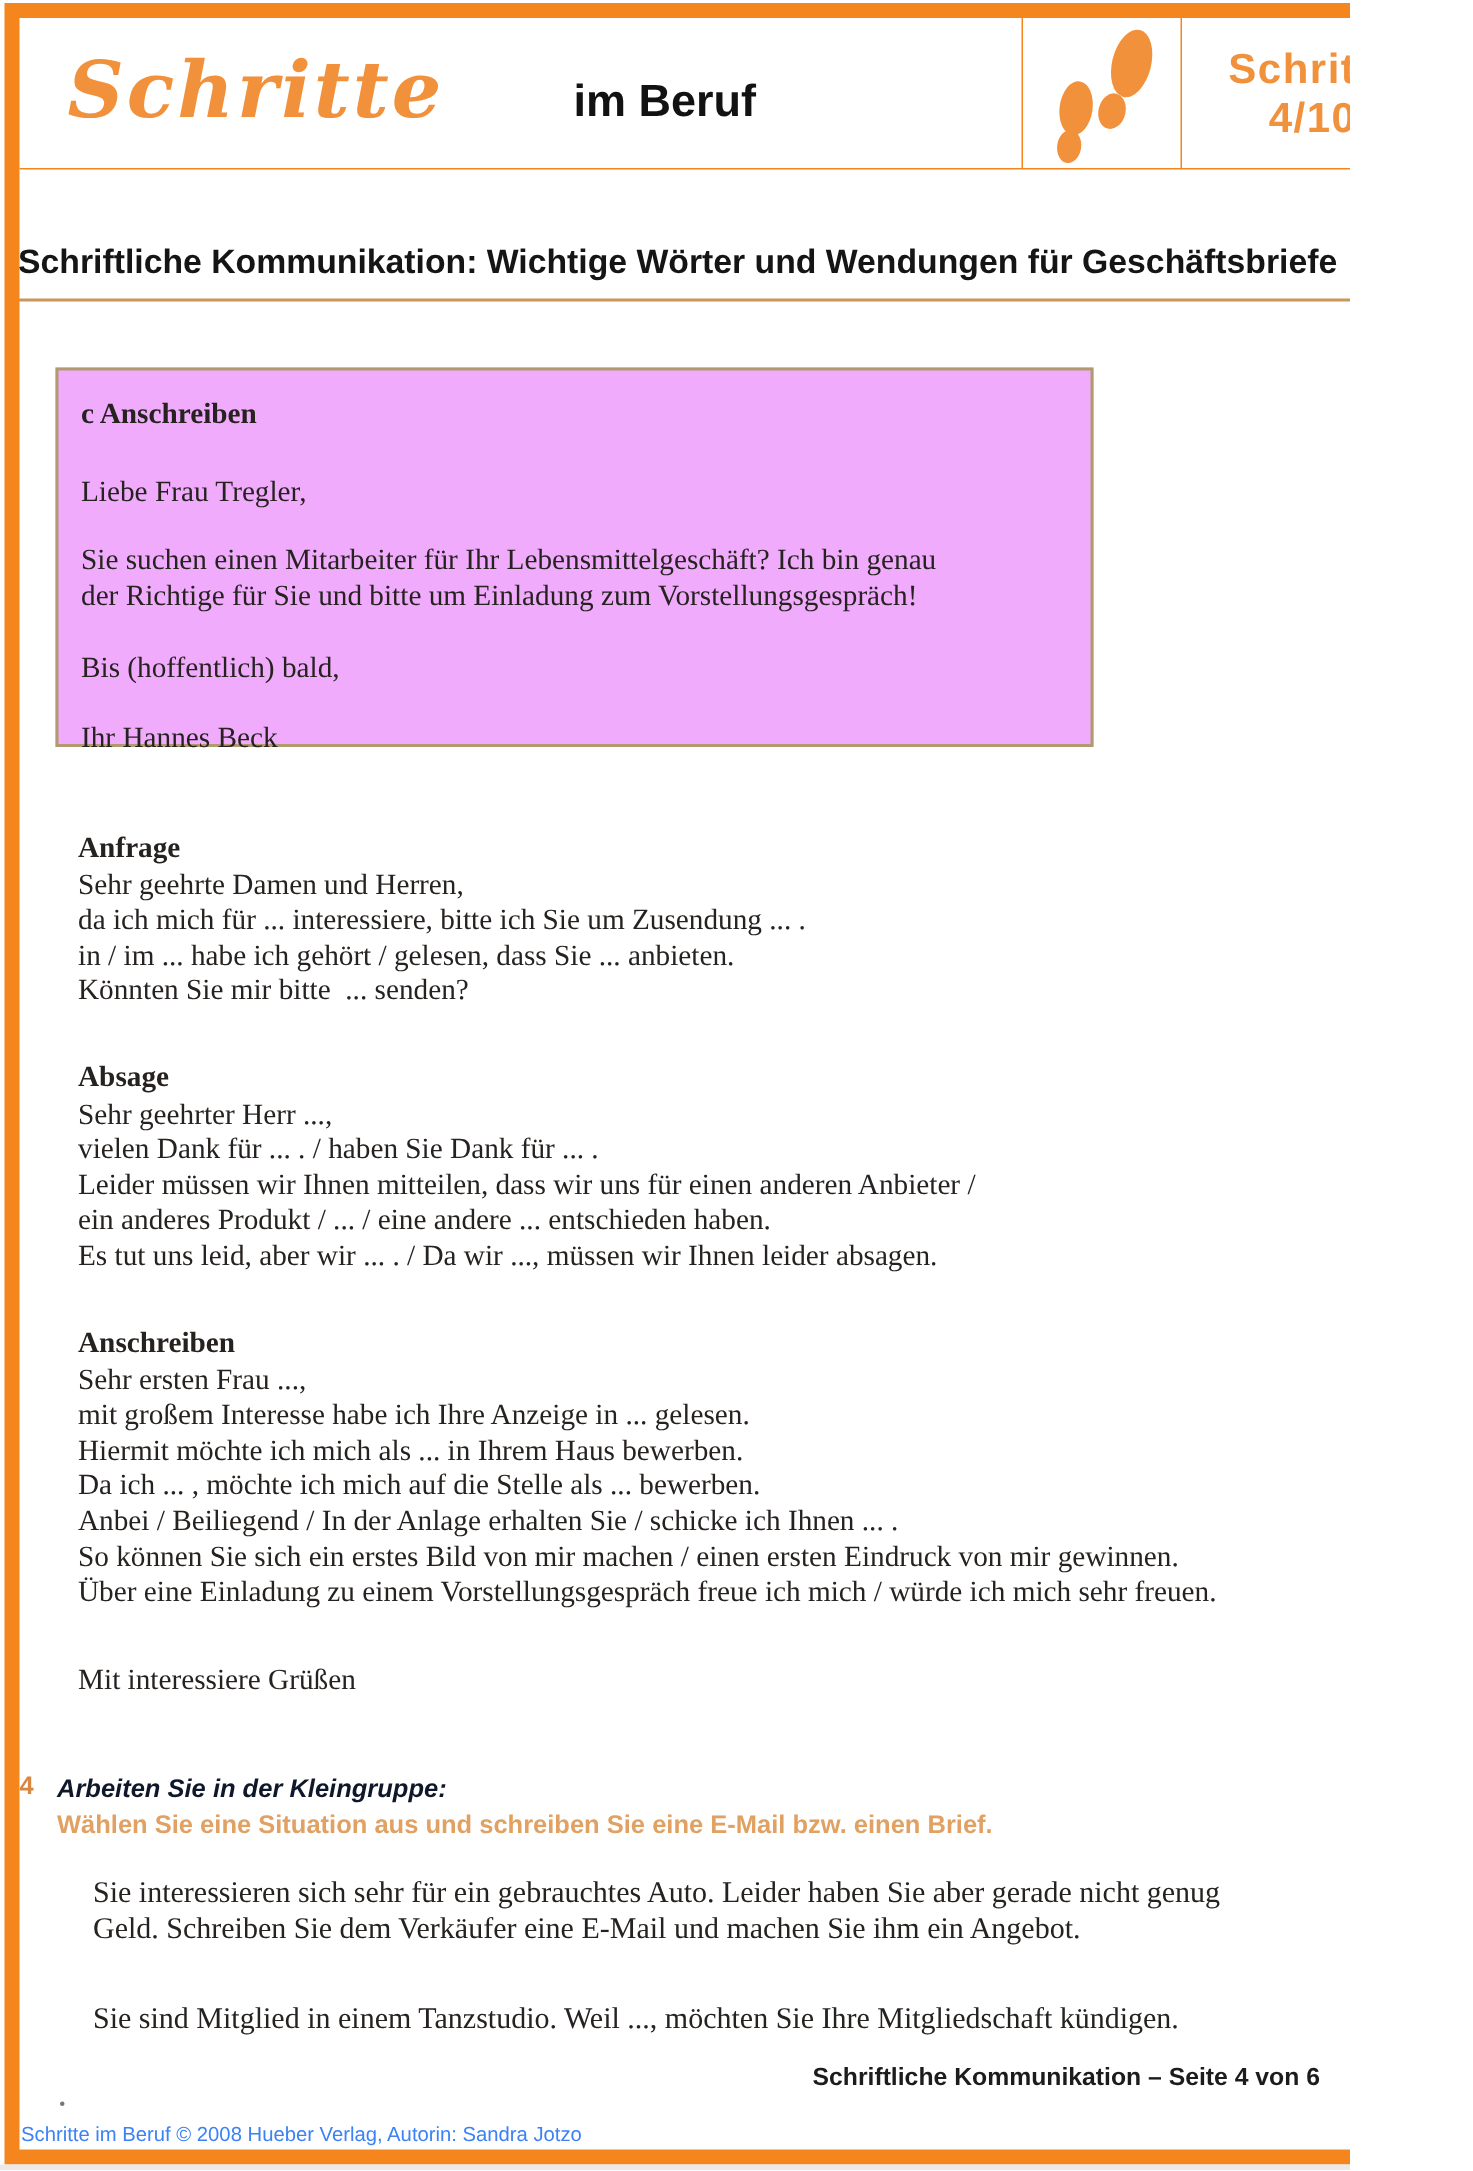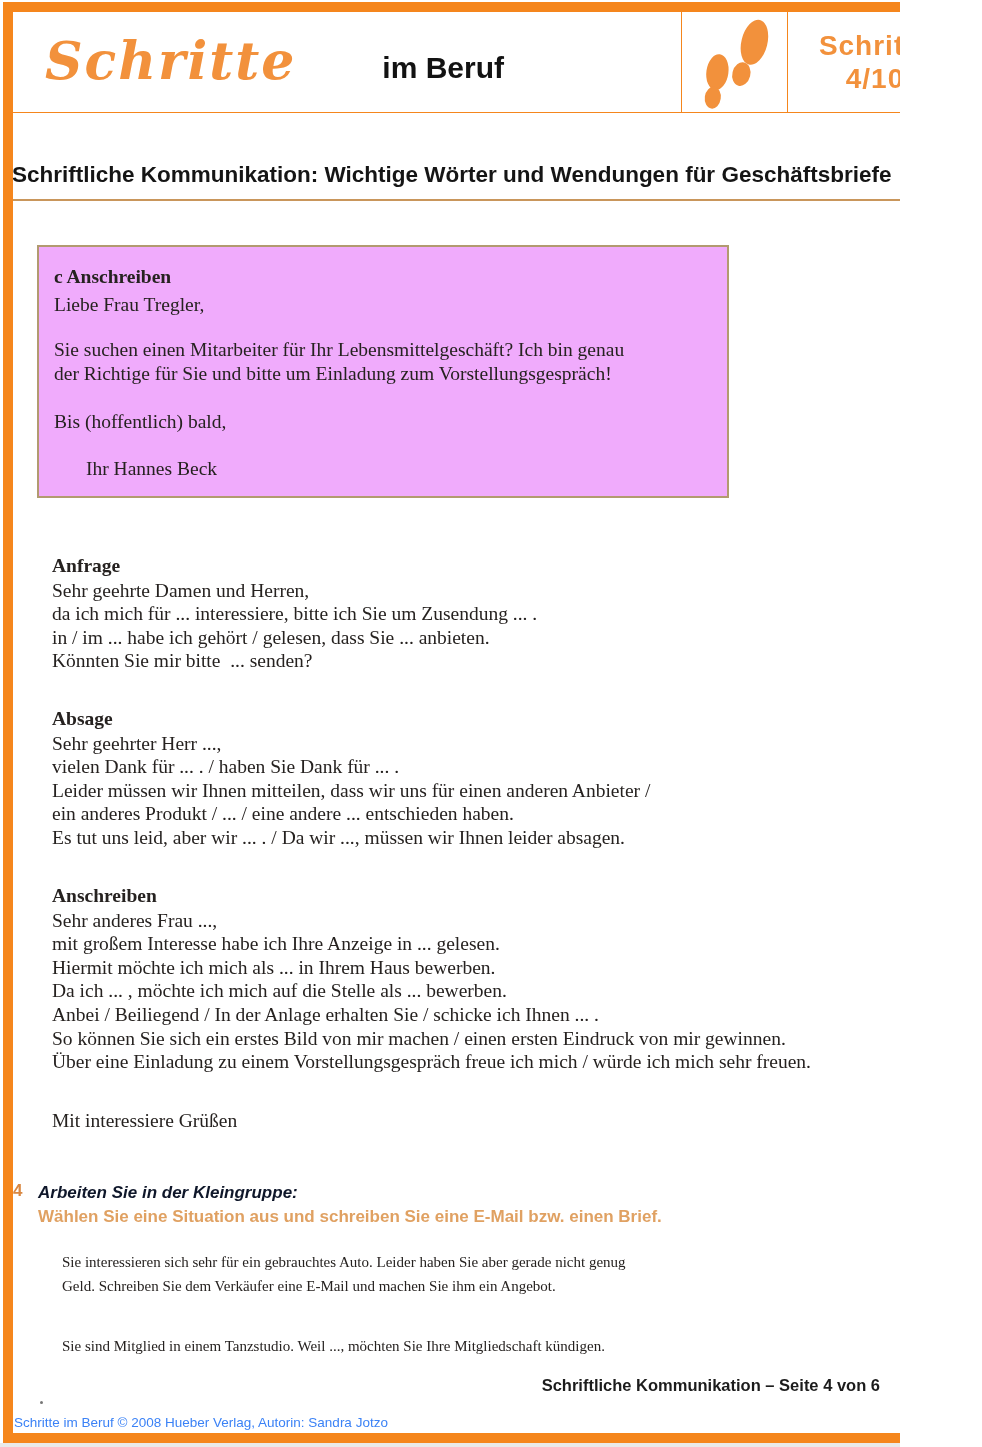--- a/index.html
+++ b/index.html
@@ -46,24 +46,24 @@
   .title-rule { position:absolute; left:11px; top:199px; width:921px; height:2px; background:#C9965B; }
 
   
   .letter-box {
     position:absolute; left:37px; top:245px; width:692px; height:253px;
     border:2px solid #B29A70; padding:18px 0 0 15px;
     font-size:19.5px; line-height:24px; background:#f0abfc;
   }
   .letter-box p { white-space:pre-wrap; }
   .lb-heading { font-weight:bold; }
-  .lb-salutation { margin-top:4px; }
+  .lb-salutation { margin-top:28px; }
   .lb-body { margin-top:21px; }
   .lb-closing { margin-top:24px; }
-  .lb-signature { margin-top:23px;margin-left:32px; }
+  .lb-signature { margin-top:23px; }
 
   
   .section { position:absolute; left:52px; font-size:19.5px; line-height:23.6px; z-index:2; }
   .section h2 { font-size:19.5px; font-weight:bold; margin:0 0 1px 0; }
   .section .line { white-space:pre-wrap; }
   .sec-anfrage { top:554px; }
   .sec-absage { top:707px; }
   .sec-anschreiben { top:884px; }
   .farewell { position:absolute; left:52px; top:1110px; font-size:19.5px; }
 
@@ -73,21 +73,21 @@
     font-weight:bold; font-size:17px; color:#D98843; z-index:6;
   }
   .task-lines {
     position:absolute; left:38px; top:1181px; font-family:"Liberation Sans", sans-serif;
     font-weight:bold; font-size:17px; line-height:23.5px; white-space:nowrap;
   }
   .task-line1 { color:#0f172a;font-style:italic; }
   .task-line2 { color:#E0A162; }
 
   
-  .situation { position:absolute; left:62px; font-size:15px; line-height:24px; }
+  .situation { position:absolute; left:62px; font-size:20px; line-height:24px; }
   .situation .line { white-space:pre-wrap; }
   .situation-1 { top:1250px; }
   .situation-2 { top:1334px; }
 
   
   .footer-pageinfo {
     position:absolute; right:20px; top:1376px; font-family:"Liberation Sans", sans-serif;
     font-weight:bold; font-size:16.5px; color:#1c1c1c; white-space:nowrap;
   }
   .footer-copy {
@@ -151,21 +151,21 @@
     <h2>Absage</h2>
     <div class="line">Sehr geehrter Herr ...,</div>
     <div class="line">vielen Dank für ... . / haben Sie Dank für ... .</div>
     <div class="line">Leider müssen wir Ihnen mitteilen, dass wir uns für einen anderen Anbieter /</div>
     <div class="line">ein anderes Produkt / ... / eine andere ... entschieden haben.</div>
     <div class="line">Es tut uns leid, aber wir ... . / Da wir ..., müssen wir Ihnen leider absagen.</div>
   </section>
 
   <section class="section sec-anschreiben">
     <h2>Anschreiben</h2>
-    <div class="line">Sehr anderes Frau ...,</div>
+    <div class="line">Sehr ersten Frau ...,</div>
     <div class="line">mit großem Interesse habe ich Ihre Anzeige in ... gelesen.</div>
     <div class="line">Hiermit möchte ich mich als ... in Ihrem Haus bewerben.</div>
     <div class="line">Da ich ... , möchte ich mich auf die Stelle als ... bewerben.</div>
     <div class="line">Anbei / Beiliegend / In der Anlage erhalten Sie / schicke ich Ihnen ... .</div>
     <div class="line">So können Sie sich ein erstes Bild von mir machen / einen ersten Eindruck von mir gewinnen.</div>
     <div class="line">Über eine Einladung zu einem Vorstellungsgespräch freue ich mich / würde ich mich sehr freuen.</div>
   </section>
 
   <div class="farewell">Mit interessiere Grüßen</div>
 

